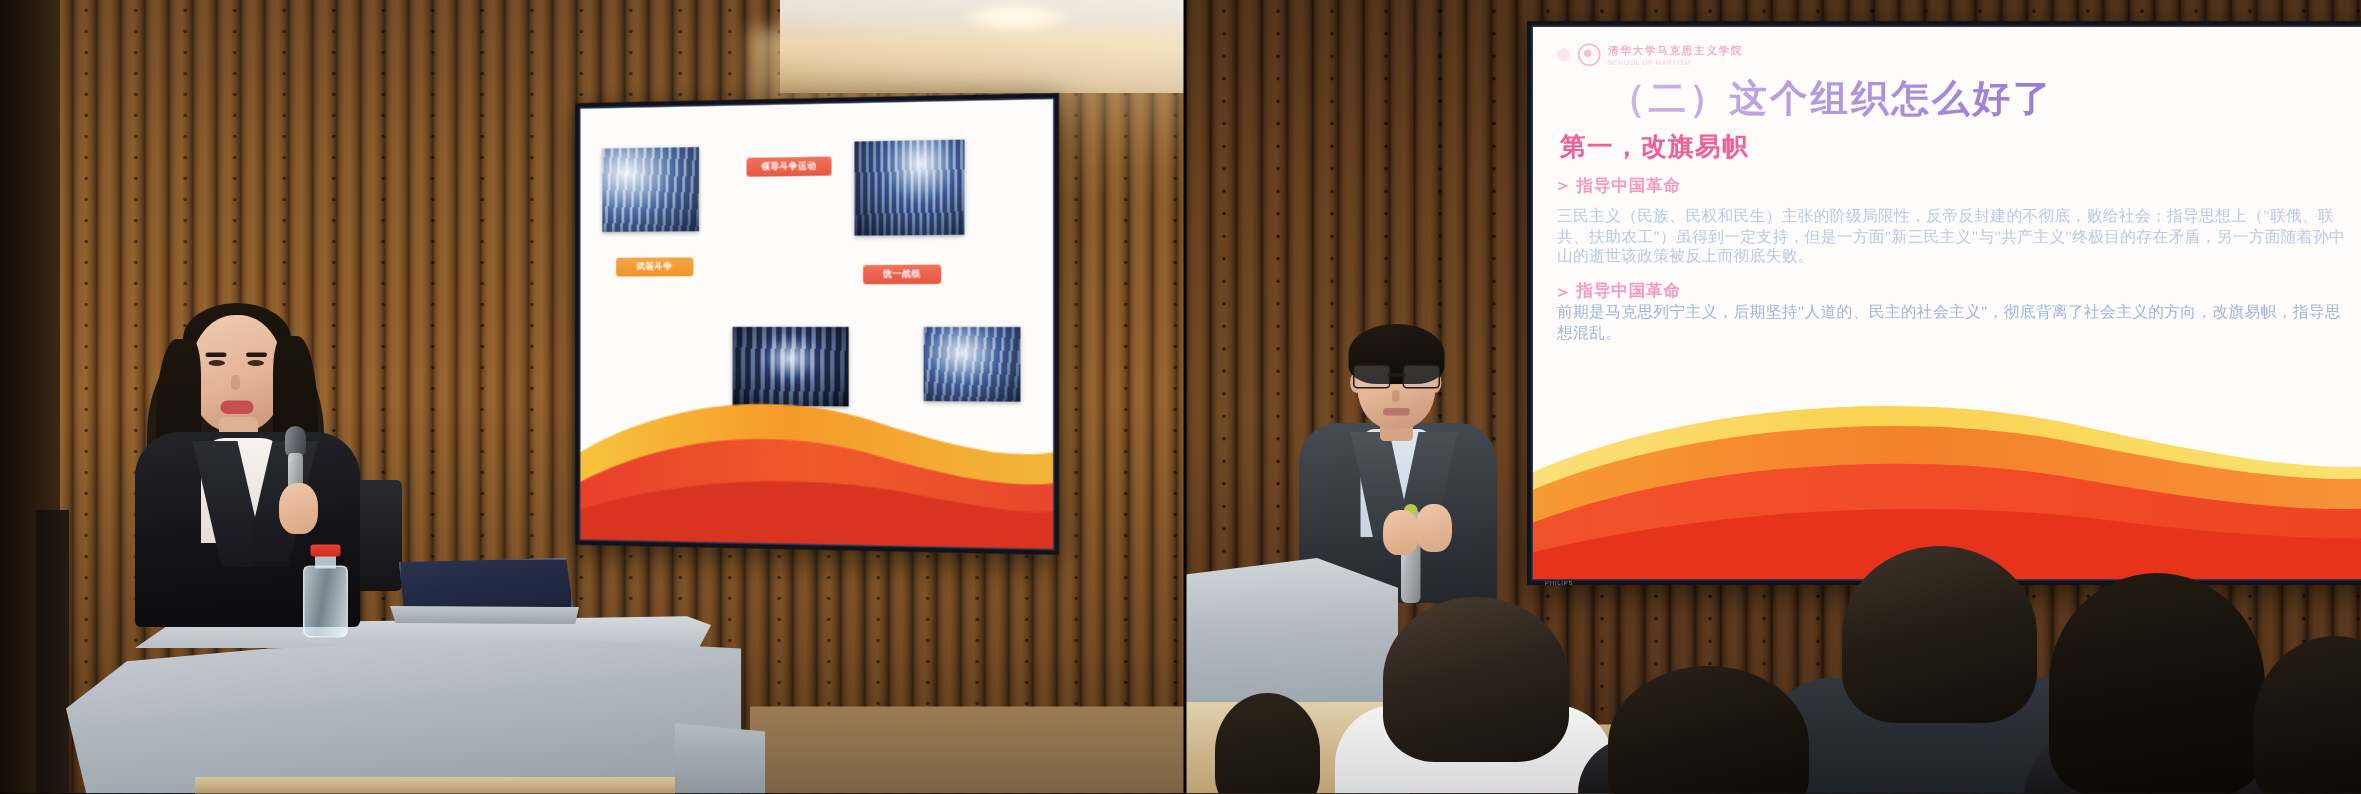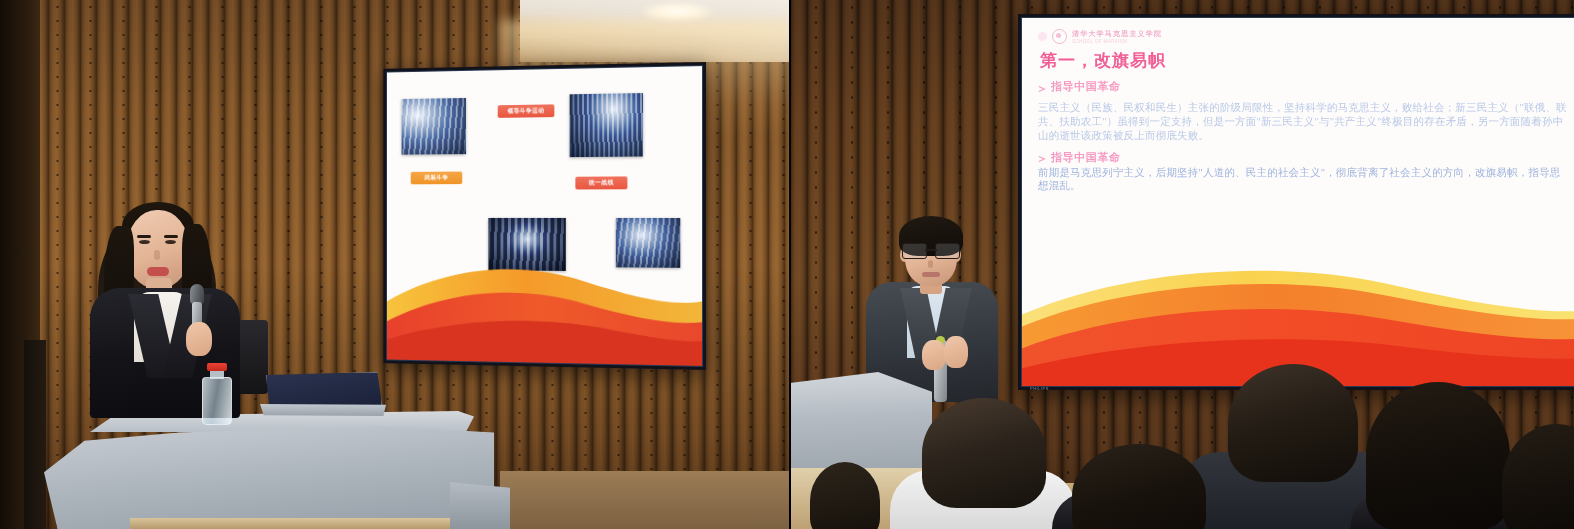--- a/index.html
+++ b/index.html
@@ -360,35 +360,36 @@
 
           <div class="logo">
             <div class="logo-deco"></div>
             <div class="logo-mark"></div>
             <div>
               <div class="logo-text">清华大学马克思主义学院</div>
               <div class="logo-sub">SCHOOL OF MARXISM</div>
             </div>
           </div>
 
+          <div class="r-title">（二）这个组织怎么好了</div>
           <div class="r-sub">第一，改旗易帜</div>
 
           <div class="blk">
             <div class="blk-h">
               <span class="tick">
                 <svg viewBox="0 0 10 10" width="8" height="8">
                     <path d="M1 2 L8 5 L1 8" fill="none" stroke="#f79ac2" stroke-width="1.4"></path>
                   </svg>
               </span>
               <span>指导中国革命</span>
             </div>
           </div>
 
           <div class="blk">
-            <p class="blk-p">三民主义（民族、民权和民生）主张的阶级局限性，坚持科学的马克思主义，败给社会；新三民主义（"联俄、联共、扶助农工"）虽得到一定支持，但是一方面"新三民主义"与"共产主义"终极目的存在矛盾，另一方面随着孙中山的逝世该政策被反上而彻底失败。</p>
+            <p class="blk-p">三民主义（民族、民权和民生）主张的阶级局限性，反帝反封建的不彻底，败给社会；指导思想上（"联俄、联共、扶助农工"）虽得到一定支持，但是一方面"新三民主义"与"共产主义"终极目的存在矛盾，另一方面随着孙中山的逝世该政策被反上而彻底失败。</p>
           </div>
 
           <div class="blk">
             <div class="blk-h">
               <span class="tick">
                 <svg viewBox="0 0 10 10" width="8" height="8">
                     <path d="M1 2 L8 5 L1 8" fill="none" stroke="#f79ac2" stroke-width="1.4"></path>
                   </svg>
               </span>
               <span>指导中国革命</span>

